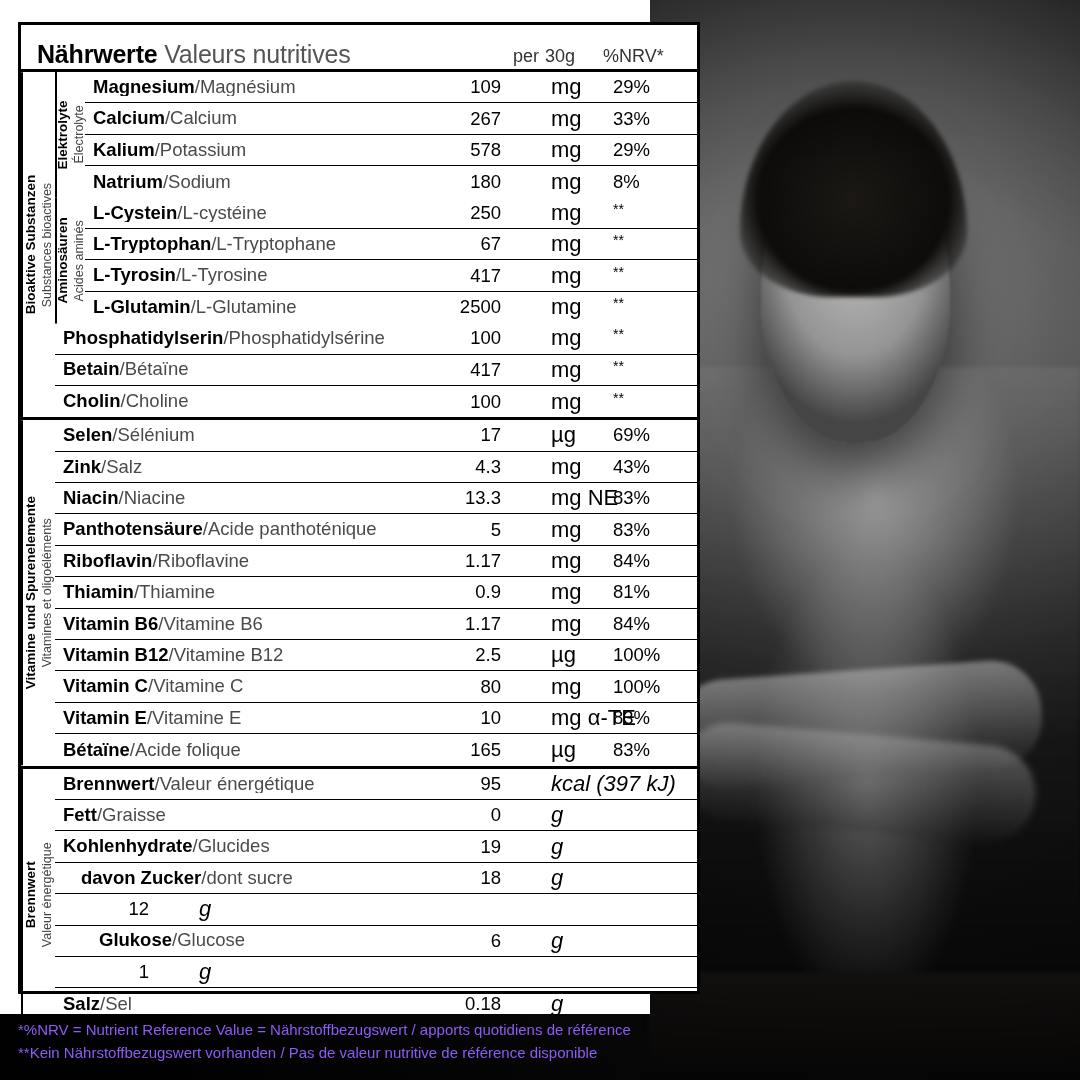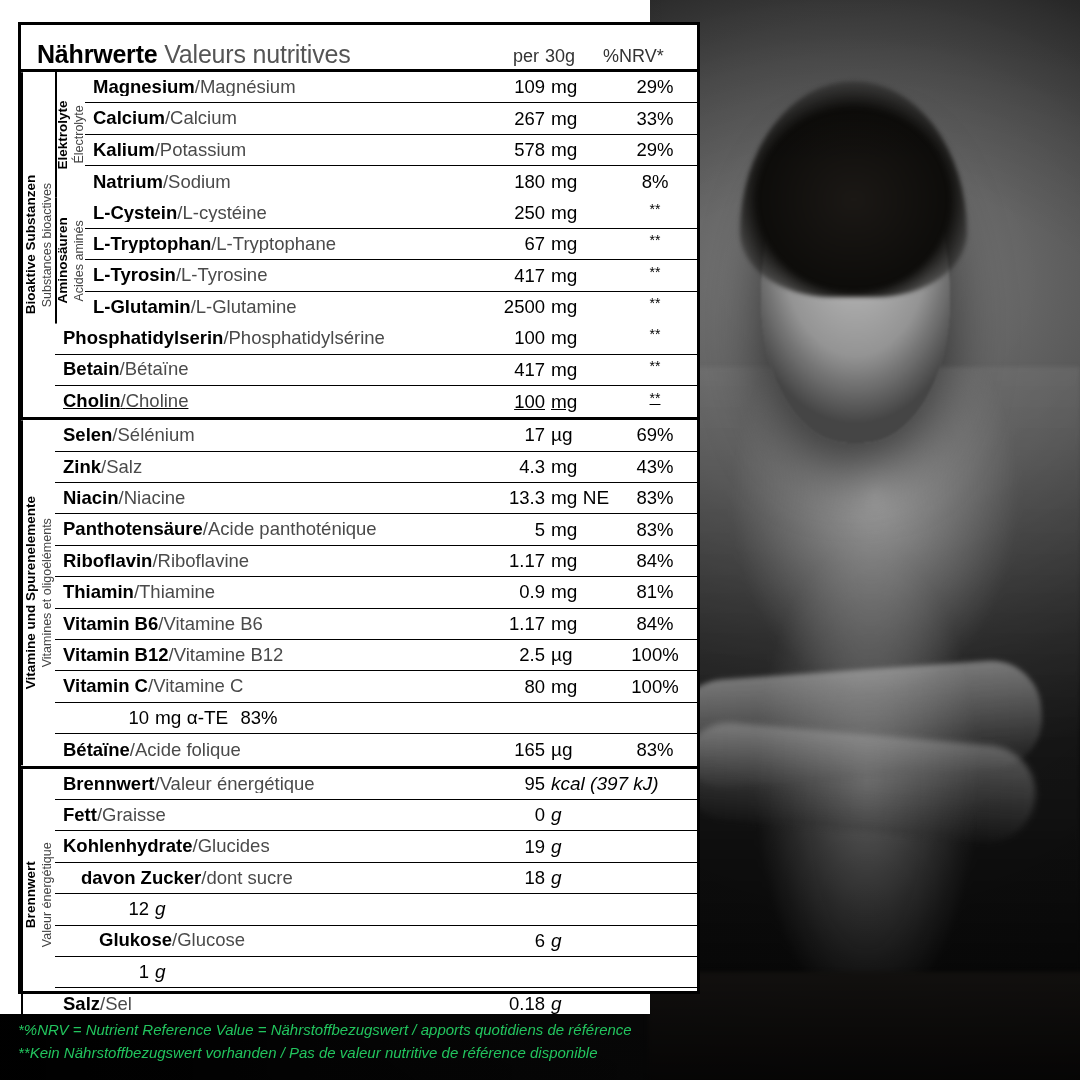--- a/index.html
+++ b/index.html
@@ -216,54 +216,53 @@
   .val {
     width: 86px;
     text-align: right;
     font-size: 18.5px;
     padding-right: 6px;
     white-space: nowrap;
   }
   .unit {
     width: 62px;
     text-align: left;
-    font-size: 19px;
+    font-size: 22px;
     white-space: nowrap;
+    margin-left: 44px;
   }
   .nrv {
     width: 84px;
-    text-align: center;
     font-size: 18.5px;
     white-space: nowrap;
   }
   .nrv.stars {
     font-size: 14px;
     vertical-align: super;
     padding-bottom: 8px;
     box-sizing: border-box;
   }
   .energy .unit { width: 122px; font-style: italic; }
   .energy .nrv { width: 24px; }
 
   
   .bio-rows { flex: 1; display: flex; flex-direction: column; }
   .bio-sub { display: flex; }
   .bio-sub .rows { flex: 1; }
-  .bio-tail .row:last-child { border-bottom: none; text-decoration: underline; }
+  .bio-tail .row:last-child { border-bottom: none; }
 
   
   #footnotes {
     position: absolute;
     left: 18px;
     top: 1018px;
     width: 740px;
-    color: #22c55e;
+    color: #8b5cf6;
     font-size: 15px;
     line-height: 1.55;
-    font-style: italic;
   }
   #footnotes div { white-space: nowrap; }
 </style>
 </head>
 <body>
 
 <div id="photo">
   <div class="bg-base"></div>
   <div class="torso"></div>
   <div class="arm-l"></div>
@@ -446,20 +445,21 @@
           <div class="unit">µg</div>
           <div class="nrv">100%</div>
         </div>
         <div class="row">
           <div class="name"><span class="de">Vitamin C</span><span class="fr">/<span>Vitamine C</span></span></div>
           <div class="val">80</div>
           <div class="unit">mg</div>
           <div class="nrv">100%</div>
         </div>
         <div class="row">
+          <div class="name"><span class="de">Vitamin E</span><span class="fr">/<span>Vitamine E</span></span></div>
           <div class="val">10</div>
           <div class="unit">mg α-TE</div>
           <div class="nrv">83%</div>
         </div>
         <div class="row">
           <div class="name"><span class="de">Bétaïne</span><span class="fr">/<span>Acide folique</span></span></div>
           <div class="val">165</div>
           <div class="unit">µg</div>
           <div class="nrv">83%</div>
         </div>

